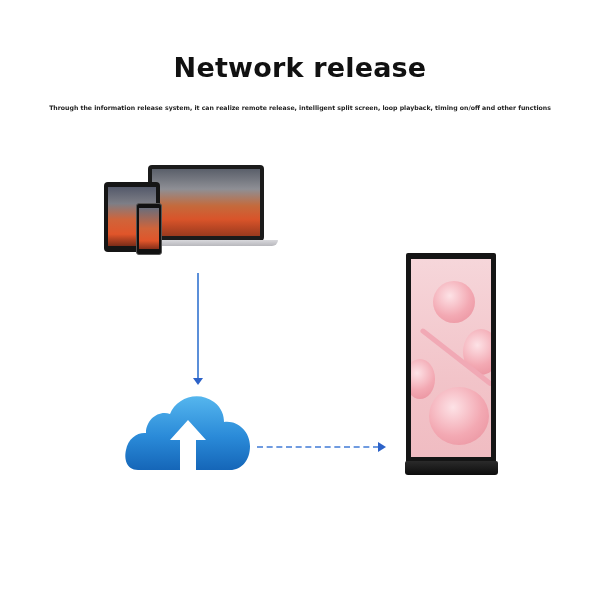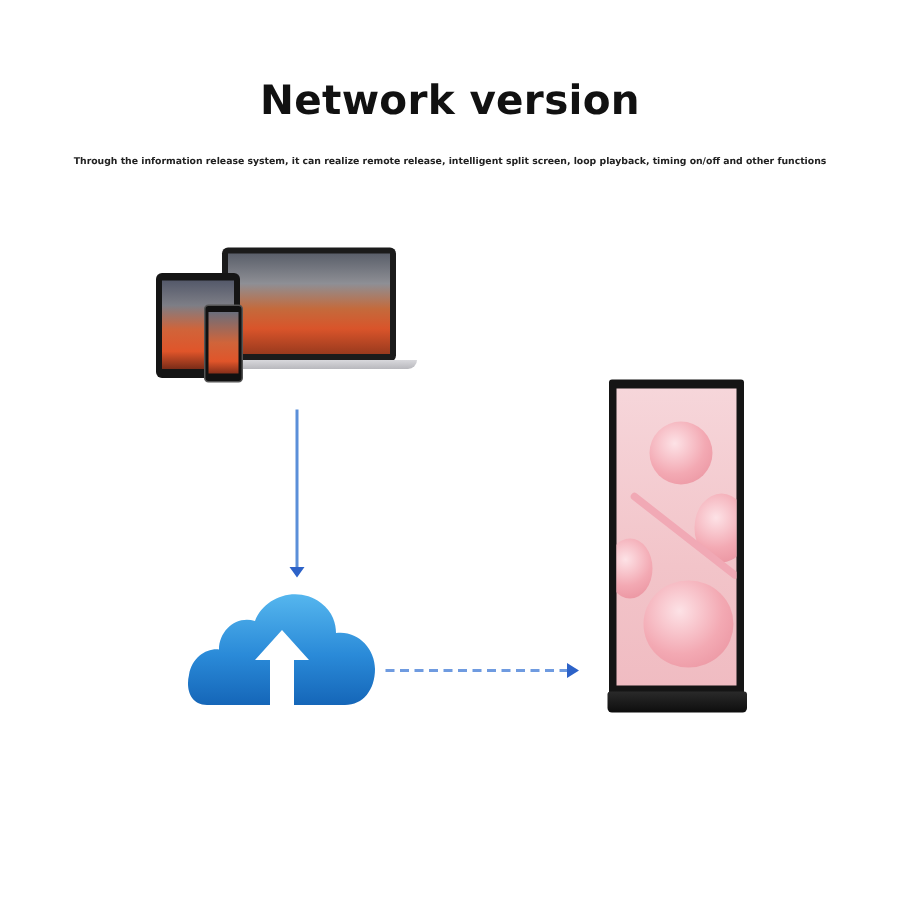--- a/index.html
+++ b/index.html
@@ -23,21 +23,21 @@
   
   .kiosk { left:406px; top:253px; width:90px; height:210px; background:#151515; border-radius:2px; }
   .kiosk-screen { position:absolute; left:5px; top:6px; right:5px; bottom:6px; background:linear-gradient(180deg,#f6d6da 0%,#f2c4c9 60%,#f0bcc2 100%); overflow:hidden; }
   .ball { position:absolute; border-radius:50%; background:radial-gradient(circle at 40% 35%,#fde2e6 0%,#f3a9b3 55%,#e88e9b 100%); }
   .wand { position:absolute; left:10px; top:68px; width:90px; height:5px; background:#f1a9b5; transform:rotate(38deg); transform-origin:left center; border-radius:3px; }
   .kiosk-base { left:405px; top:461px; width:93px; height:14px; background:linear-gradient(180deg,#2a2a2a,#0d0d0d); border-radius:2px 2px 3px 3px; }
 </style>
 </head>
 <body>
 
-<div class="title">Network version</div>
+<div class="title">Network release</div>
 <div class="subtitle">Through the information release system, it can realize remote release, intelligent split screen, loop playback, timing on/off and other functions</div>
 
 <div>
   <div class="abs laptop-screen">
       <div class="laptop-display"></div>
     </div>
   <div class="abs laptop-base"></div>
   <div class="abs tablet">
       <div class="tablet-display"></div>
     </div>

